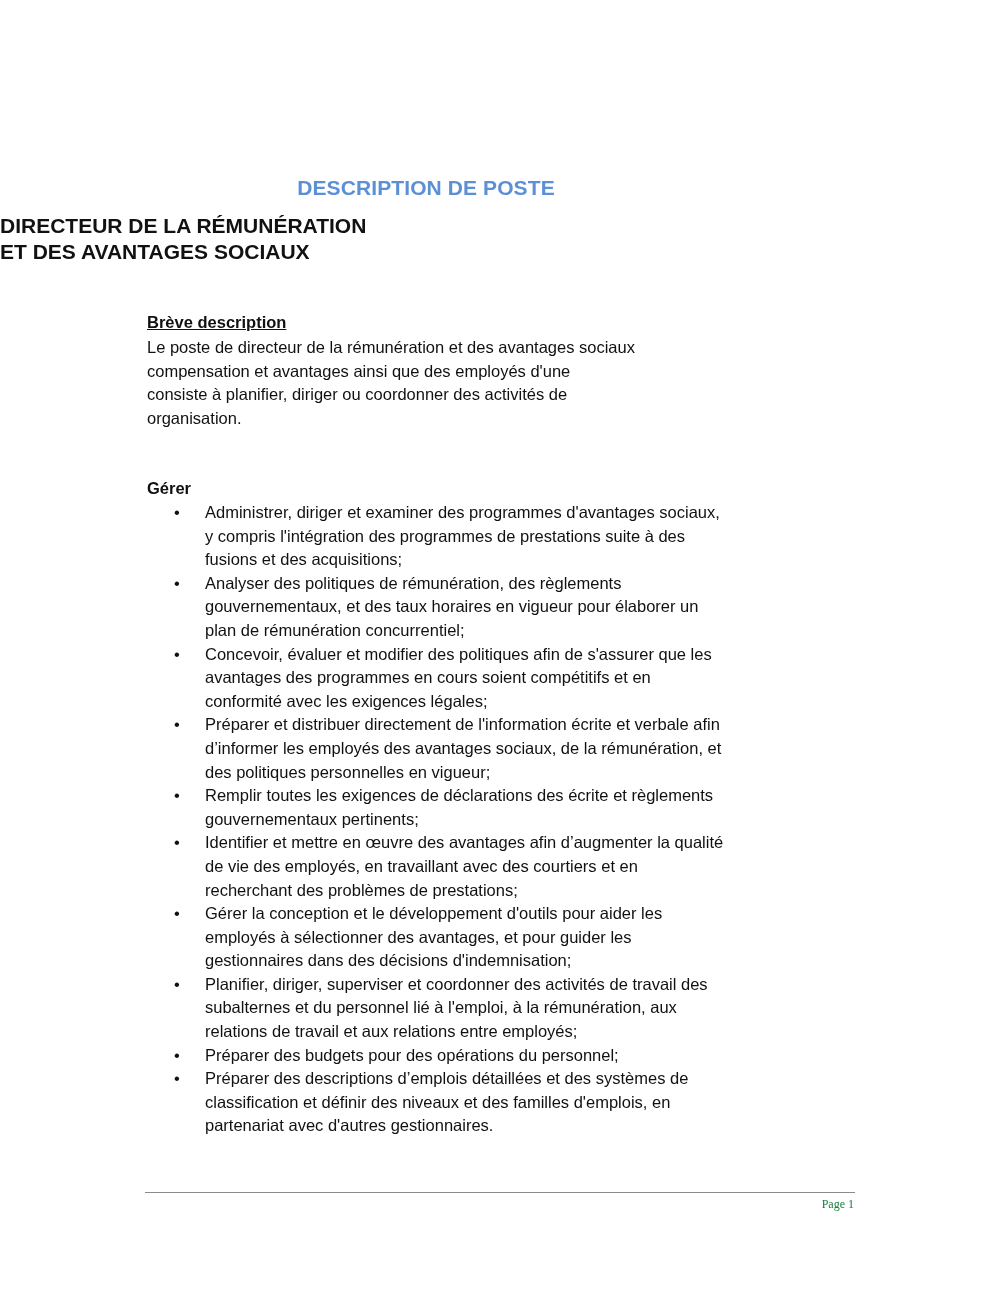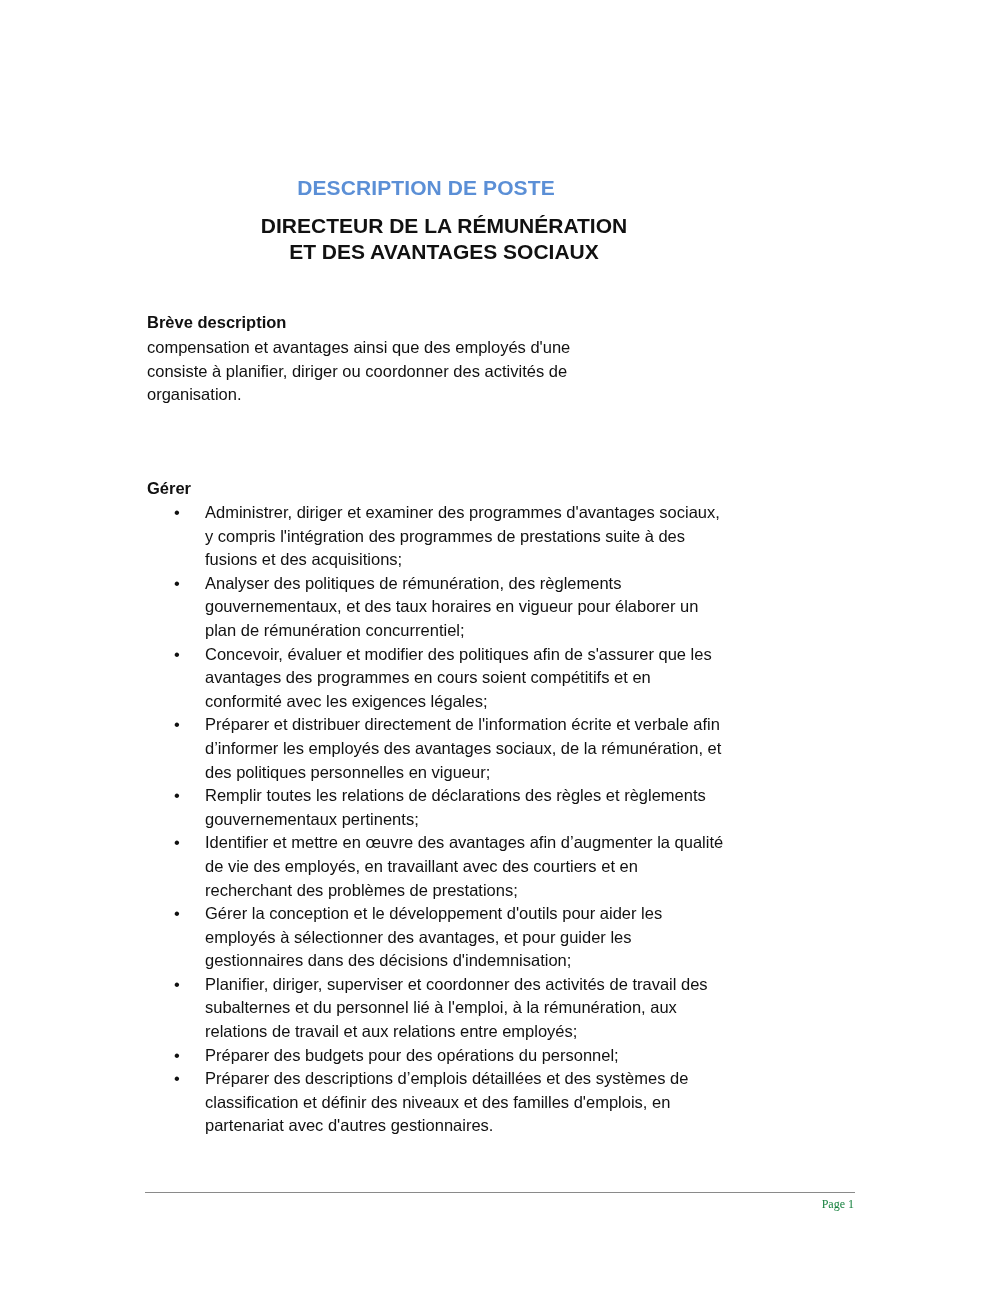--- a/index.html
+++ b/index.html
@@ -1,55 +1,56 @@
 <!DOCTYPE html>
 <html><head>
   <meta charset="utf-8">
   <style>
     html, body { margin: 0; padding: 0; background: #ffffff; }
     body { width: 1000px; height: 1290px; position: relative; overflow: hidden;
       font-family: "Liberation Sans", sans-serif; color: #111111; }
     .page { position: absolute; left: 0; top: 0; width: 1000px; height: 1124px; }
     .doc-label { position: absolute; left: 0; width: 852px; top: 176px; text-align: center;
       font-weight: bold; font-size: 21px; color: #5b8fd6; letter-spacing: 0.1px; }
-    .doc-title { position: absolute; left: 0; width: 852px; top: 213px; text-align: center;
-      font-weight: bold; font-size: 21px; line-height: 26px; color: #111; padding-left: 18px; }
+    .doc-title { position: absolute; left: 0; width: 852px; top: 213px; 
+      font-weight: bold; font-size: 21px; line-height: 26px; color: #111; }
     .section-heading { position: absolute; left: 147px; font-weight: bold; font-size: 16.5px; }
     .para { position: absolute; left: 147px; width: 560px; font-size: 16.5px; line-height: 23.6px; }
     .task-list { position: absolute; left: 147px; top: 501px; width: 580px; margin: 0; padding: 0; list-style: none;
       font-size: 16.5px; line-height: 23.6px; }
     .task-item { position: relative; padding-left: 58px; }
     .bullet { position: absolute; left: 27px; top: 0; }
     .footer-rule { position: absolute; left: 145px; top: 1192px; width: 710px; height: 0; border-top: 1.5px solid #8a8a8a; }
     .page-number { position: absolute; right: 146px; top: 1197px; font-family: Liberation Serif, serif; font-size: 12px; color: #15803d; }
   </style>
 </head>
 <body>
 
 <div class="page">
   <div class="doc-label">DESCRIPTION DE POSTE</div>
   <div class="doc-title">
     <div>DIRECTEUR DE LA RÉMUNÉRATION</div>
     <div>ET DES AVANTAGES SOCIAUX</div>
   </div>
 
-  <div class="section-heading" style="top:313px;">Brève description</div>
+  <div class="section-heading" style="top:313px;text-decoration:underline;">Brève description</div>
   <div class="para" style="top:336px;">
+    <div>Le poste de directeur de la rémunération et des avantages sociaux</div>
     <div>compensation et avantages ainsi que des employés d'une</div>
     <div>consiste à planifier, diriger ou coordonner des activités de</div>
     <div>organisation.</div>
   </div>
 
   <div class="section-heading" style="top:479px;">Gérer</div>
   <ul class="task-list">
     <li class="task-item"><span class="bullet">•</span><span>Administrer, diriger et examiner des programmes d'avantages sociaux, y compris l'intégration des programmes de prestations suite à des fusions et des acquisitions;</span></li>
     <li class="task-item"><span class="bullet">•</span><span>Analyser des politiques de rémunération, des règlements gouvernementaux, et des taux horaires en vigueur pour élaborer un plan de rémunération concurrentiel;</span></li>
     <li class="task-item"><span class="bullet">•</span><span>Concevoir, évaluer et modifier des politiques afin de s'assurer que les avantages des programmes en cours soient compétitifs et en conformité avec les exigences légales;</span></li>
     <li class="task-item"><span class="bullet">•</span><span>Préparer et distribuer directement de l'information écrite et verbale afin d’informer les employés des avantages sociaux, de la rémunération, et des politiques personnelles en vigueur;</span></li>
-    <li class="task-item"><span class="bullet">•</span><span>Remplir toutes les relations de déclarations des règles et règlements gouvernementaux pertinents;</span></li>
+    <li class="task-item"><span class="bullet">•</span><span>Remplir toutes les exigences de déclarations des écrite et règlements gouvernementaux pertinents;</span></li>
     <li class="task-item"><span class="bullet">•</span><span>Identifier et mettre en œuvre des avantages afin d’augmenter la qualité de vie des employés, en travaillant avec des courtiers et en recherchant des problèmes de prestations;</span></li>
     <li class="task-item"><span class="bullet">•</span><span>Gérer la conception et le développement d'outils pour aider les employés à sélectionner des avantages, et pour guider les gestionnaires dans des décisions d'indemnisation;</span></li>
     <li class="task-item"><span class="bullet">•</span><span>Planifier, diriger, superviser et coordonner des activités de travail des subalternes et du personnel lié à l'emploi, à la rémunération, aux  relations de travail et aux relations entre employés;</span></li>
     <li class="task-item"><span class="bullet">•</span><span>Préparer des budgets pour des opérations du personnel;</span></li>
     <li class="task-item"><span class="bullet">•</span><span>Préparer des descriptions d’emplois détaillées et des systèmes de classification et définir des niveaux et des familles d'emplois, en partenariat avec d'autres gestionnaires.</span></li>
   </ul>
 
   <div class="footer-rule"></div>
   <div class="page-number">Page 1</div>
 </div>

